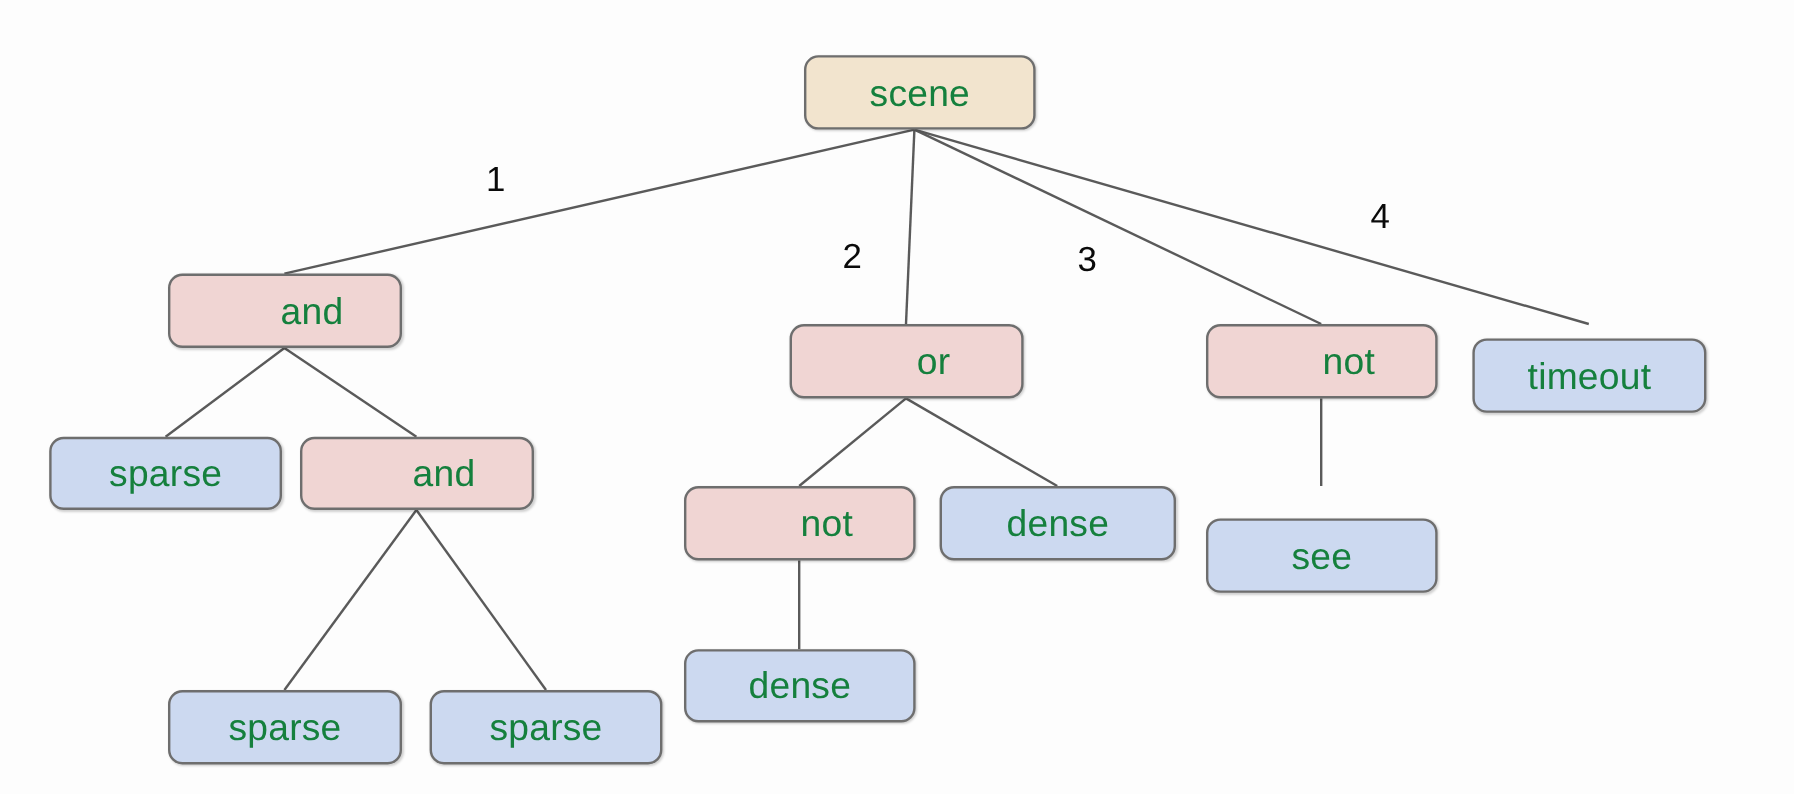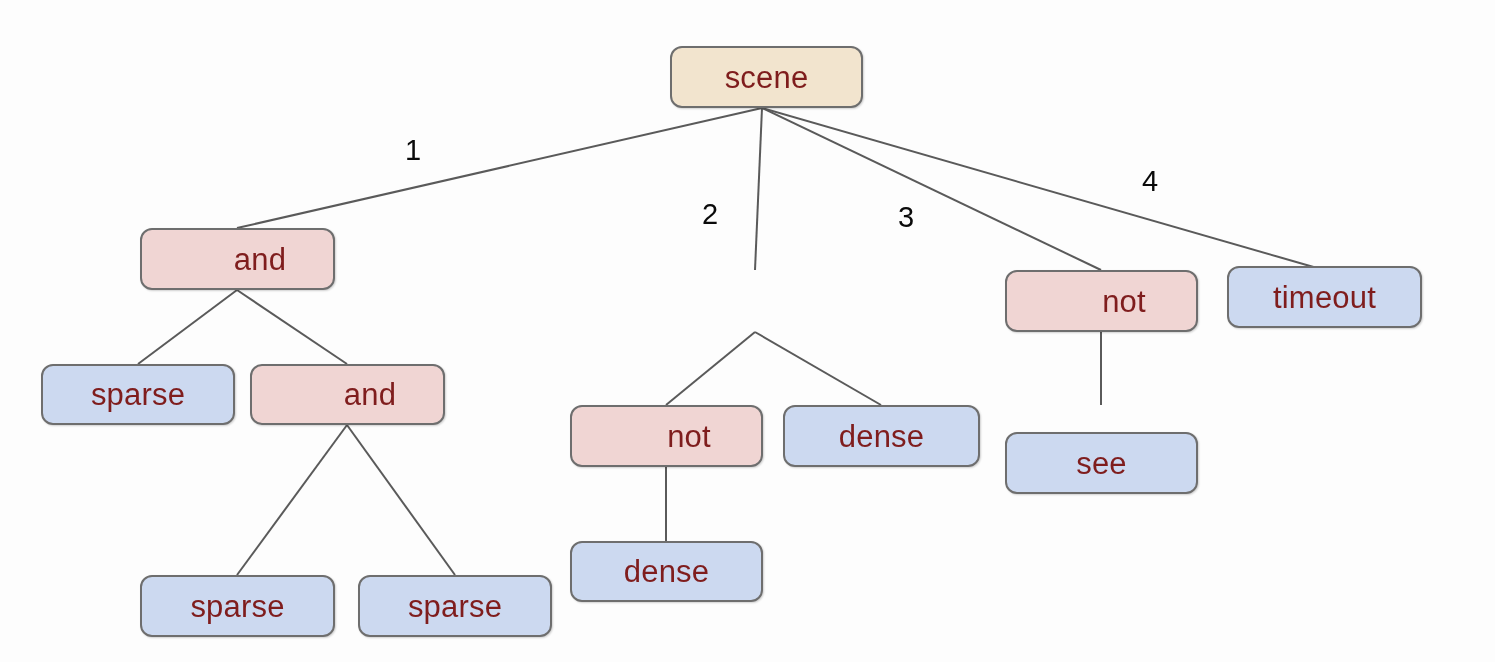--- a/index.html
+++ b/index.html
@@ -24,21 +24,21 @@
   }
   .node {
     position: absolute;
     box-sizing: border-box;
     border: 2px solid #6e6e6e;
     border-radius: 12px;
     display: flex;
     align-items: center;
     justify-content: center;
     font-size: 31px;
-    color: #7f1d1d;
+    color: #15803d;
     line-height: 1;
     letter-spacing: 0.2px;
     box-shadow: 1px 1px 2px rgba(0,0,0,0.18);
   }
   .node.op    { background: #f0d5d3; padding-left: 45px; }
   .node.term  { background: #ccd9f0; }
   .node.root  { background: #f2e4ce; }
   .edge-label {
     position: absolute;
     font-size: 29px;
@@ -64,24 +64,27 @@
       <line x1="755" y1="332" x2="881" y2="405" stroke="#5a5a5a" stroke-width="2"></line>
       <line x1="666" y1="467" x2="666" y2="541" stroke="#5a5a5a" stroke-width="2"></line>
       <line x1="1101" y1="332" x2="1101" y2="405" stroke="#5a5a5a" stroke-width="2"></line>
     </svg>
 <div class="node root" style="left: 670px; top: 46px; width: 193px; height: 62px;">
       <span>scene</span>
     </div>
     <div class="node op" style="left: 140px; top: 228px; width: 195px; height: 62px;">
       <span>and</span>
     </div>
+    <div class="node op" style="left: 658px; top: 270px; width: 195px; height: 62px;">
+      <span>or</span>
+    </div>
     <div class="node op" style="left: 1005px; top: 270px; width: 193px; height: 62px;">
       <span>not</span>
     </div>
-    <div class="node term" style="left: 1227px; top: 266px; width: 195px; height: 62px;">
+    <div class="node term" style="left: 1227px; top: 282px; width: 195px; height: 62px;">
       <span>timeout</span>
     </div>
     <div class="node term" style="left: 41px; top: 364px; width: 194px; height: 61px;">
       <span>sparse</span>
     </div>
     <div class="node op" style="left: 250px; top: 364px; width: 195px; height: 61px;">
       <span>and</span>
     </div>
     <div class="node op" style="left: 570px; top: 405px; width: 193px; height: 62px;">
       <span>not</span>

